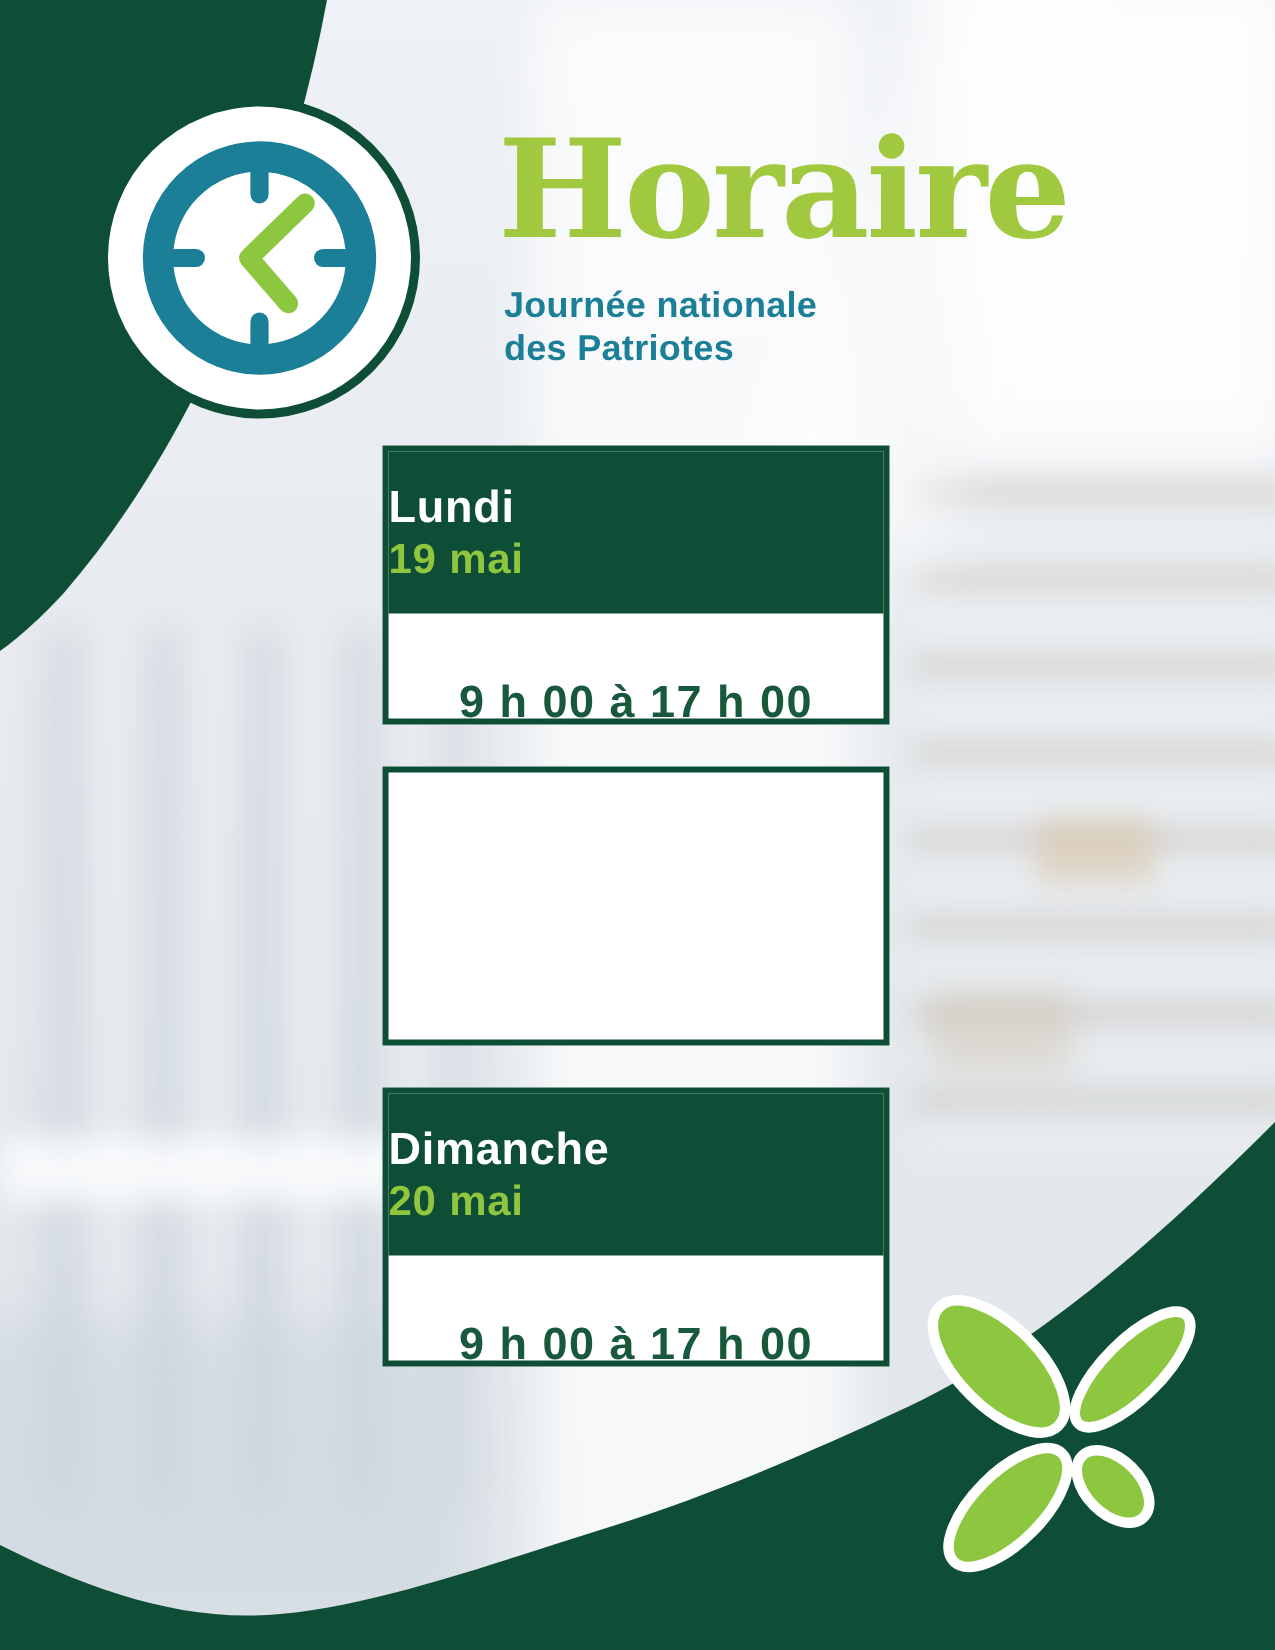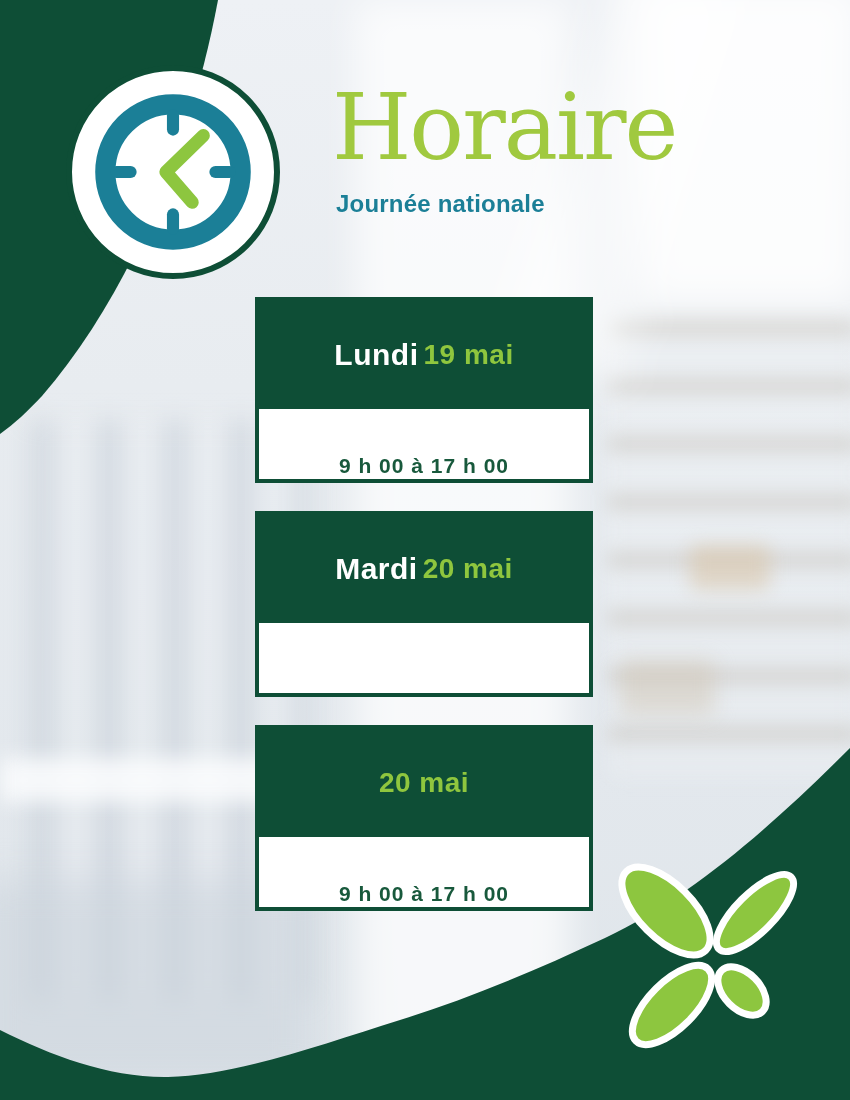--- a/index.html
+++ b/index.html
@@ -44,44 +44,44 @@
   
   .clock-badge{
     position:absolute;left:66px;top:65px;width:214px;height:214px;border-radius:50%;
     background:#ffffff;border:6px solid var(--dark-green);box-sizing:border-box;
   }
   .clock-badge svg{position:absolute;inset:0;width:100%;height:100%;}
 
   
   .title{
     position:absolute;left:332px;top:82px;
-    font-family:var(--serif);font-weight:400;font-size:91px;line-height:1;
+    font-family:var(--serif);font-weight:700;font-size:91px;line-height:1;
     letter-spacing:-2px;color:var(--bright-green);white-space:nowrap;
   }
   .subtitle{
     position:absolute;left:336px;top:190px;
     font-weight:700;font-size:24px;line-height:1.2;color:var(--teal);letter-spacing:.2px;
   }
 
   
   .cards{position:absolute;left:255px;top:297px;width:338px;}
   .card{
     width:338px;height:186px;margin-bottom:28px;box-sizing:border-box;
     border:4px solid var(--dark-green);background:#ffffff;
     display:flex;flex-direction:column;
   }
   .card-head{
     background:var(--dark-green);height:108px;flex:0 0 108px;
-    display:flex;align-items:center;justify-content:center;gap:5px;
+    display:flex;flex-direction:column;align-items:flex-start;justify-content:center;gap:5px;
   }
   .card-day{color:#ffffff;font-weight:700;font-size:30px;line-height:1;letter-spacing:.5px;}
   .card-date{color:var(--date-green);font-weight:700;font-size:28px;line-height:1;letter-spacing:.5px;}
   .card-hours{
     flex:1;display:flex;align-items:center;justify-content:center;
-    color:var(--hours-green);font-weight:700;font-size:21px;letter-spacing:1px;white-space:nowrap;margin-top:43px;
+    color:var(--hours-green);font-weight:700;font-size:30px;letter-spacing:1px;white-space:nowrap;margin-top:43px;
   }
 
   
   .butterfly{position:absolute;left:605px;top:845px;width:210px;height:220px;overflow:visible;}
 </style>
 </head>
 <body>
 
 <div id="poster">
 
@@ -113,41 +113,39 @@
       <line x1="100" y1="156" x2="100" y2="142" stroke="#1b7f97" stroke-width="12" stroke-linecap="round"></line>
       <line x1="44" y1="100" x2="58" y2="100" stroke="#1b7f97" stroke-width="12" stroke-linecap="round"></line>
       <line x1="156" y1="100" x2="142" y2="100" stroke="#1b7f97" stroke-width="12" stroke-linecap="round"></line>
       <path d="M130,64 L93,100 L119,130" fill="none" stroke="#8dc63f" stroke-width="13" stroke-linecap="round" stroke-linejoin="round"></path>
     </svg>
   </div>
 
   <div class="title">Horaire</div>
   <div class="subtitle">
     <div>Journée nationale</div>
+    <div>des Patriotes</div>
   </div>
 
   <div class="cards">
 
     <div class="card">
       <div class="card-head">
         <div class="card-day">Lundi</div>
         <div class="card-date">19 mai</div>
       </div>
       <div class="card-hours">9 h 00 à 17 h 00</div>
     </div>
 
     <div class="card">
-      <div class="card-head">
-        <div class="card-day">Mardi</div>
-        <div class="card-date">20 mai</div>
-      </div>
     </div>
 
     <div class="card">
       <div class="card-head">
+        <div class="card-day">Dimanche</div>
         <div class="card-date">20 mai</div>
       </div>
       <div class="card-hours">9 h 00 à 17 h 00</div>
     </div>
 
   </div>
 
   <svg class="butterfly" viewBox="0 0 210 220">
     <ellipse cx="61" cy="66" rx="56" ry="27" transform="rotate(45 61 66)" fill="#8dc63f" stroke="#ffffff" stroke-width="7"></ellipse>
     <ellipse cx="150" cy="68" rx="51" ry="19" transform="rotate(-45 150 68)" fill="#8dc63f" stroke="#ffffff" stroke-width="7"></ellipse>

